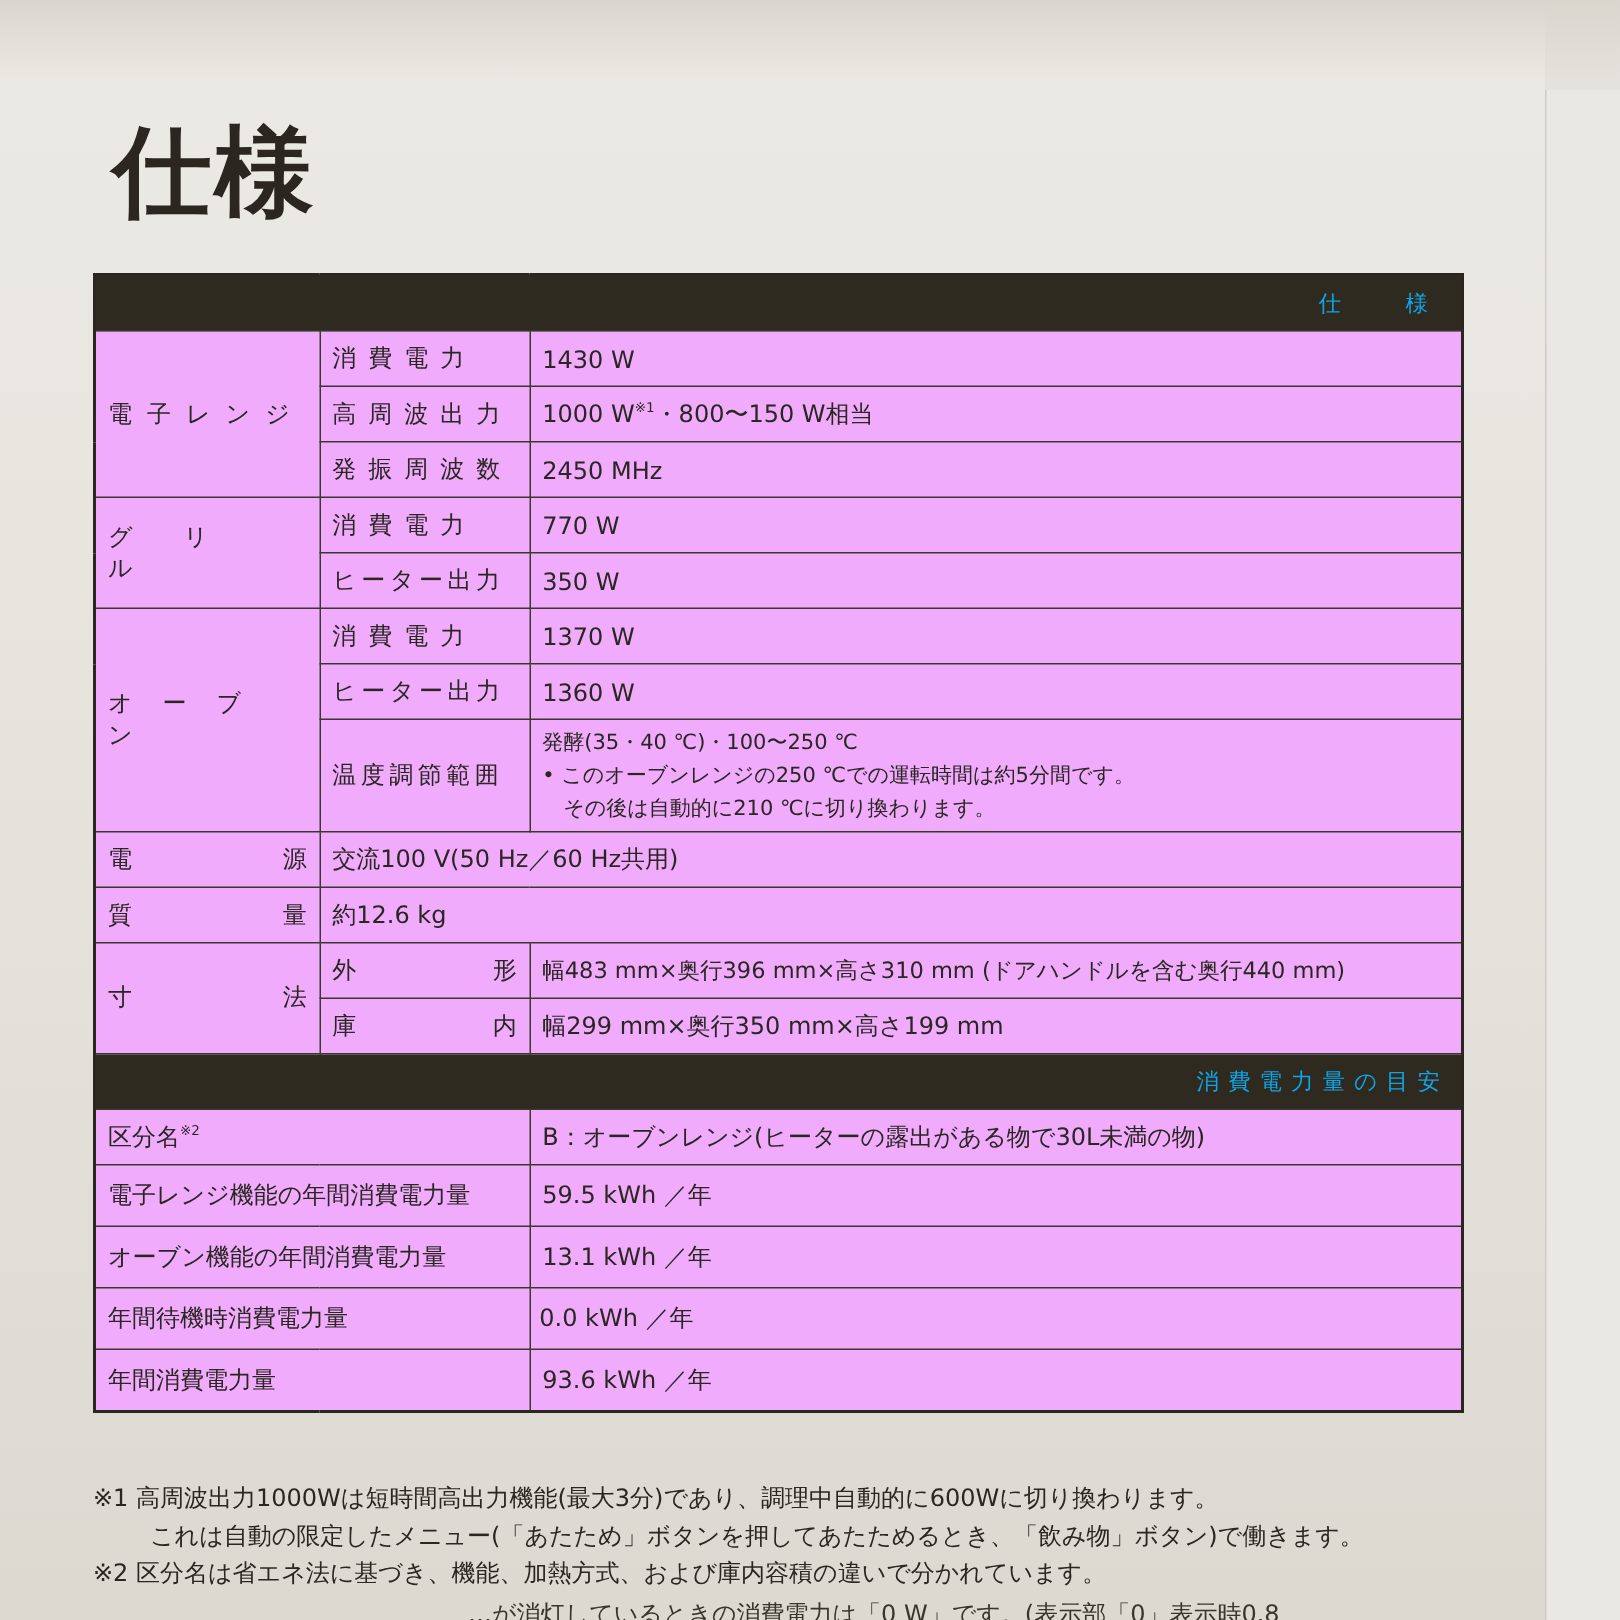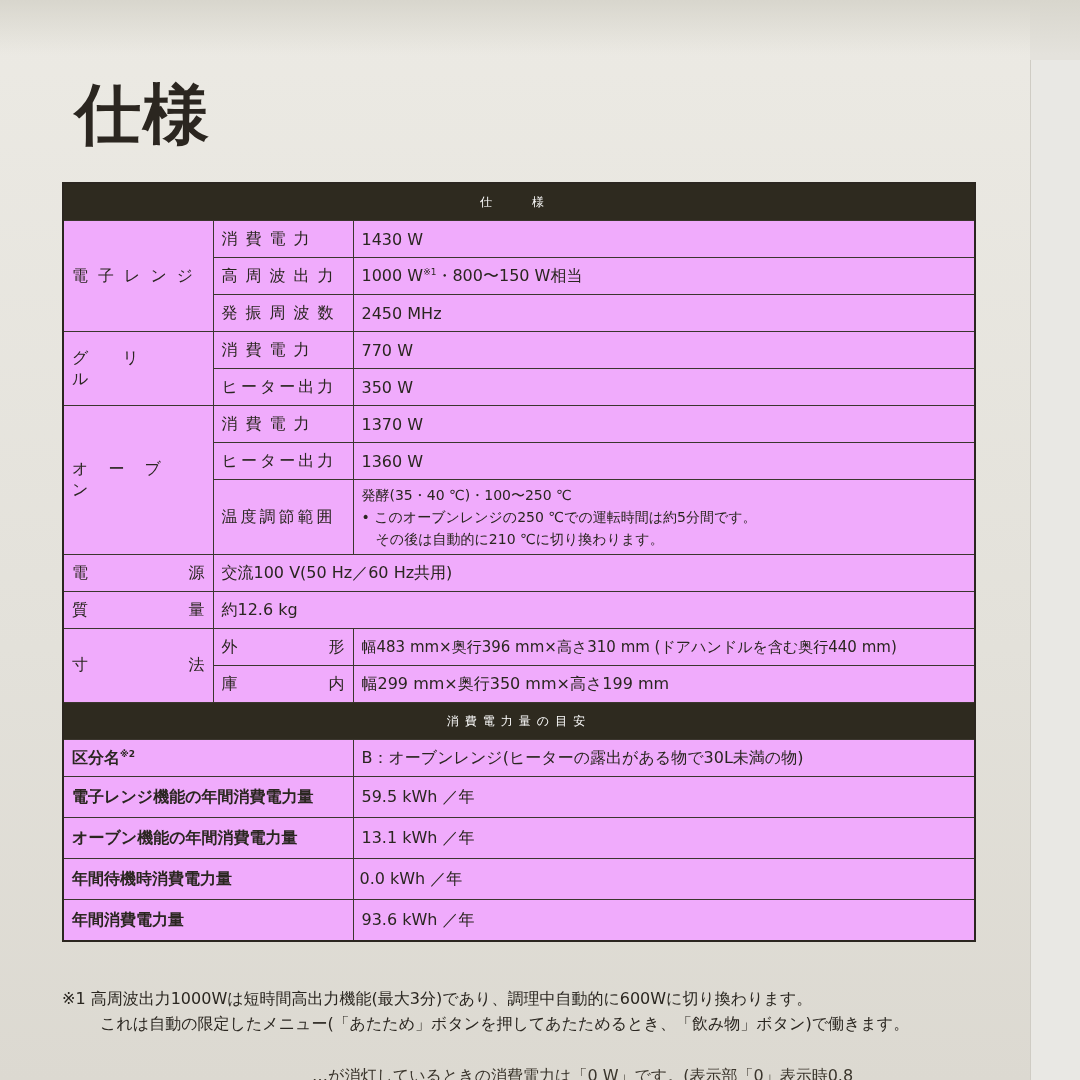--- a/index.html
+++ b/index.html
@@ -28,30 +28,30 @@
   table.spec {
     position:absolute; left:62px; top:182px; width:912px;
     border-collapse:collapse; table-layout:fixed;
     font-size:16px; border:2px solid #2b2620;
   }
   table.spec td {
     border:1.5px solid #3b362e; padding:0 8px; height:36px; vertical-align:middle;
     background:#f0abfc;
   }
   table.spec td.hdr {
-    background:#2e2a1f; color:#ffffff; text-align:center; height:36px;
-    letter-spacing:14px; font-size:12px;
+    background:#2e2a1f; color:#0ea5e9; text-align:right; height:36px;
+    letter-spacing:14px; font-size:15px;
   }
   table.spec td.hdr2 { letter-spacing:6px; }
   td.cat { background:#d9d6cd; letter-spacing:10px; font-weight:500;margin-top:34px; }
   td.sub { background:#d9d6cd; letter-spacing:8px; white-space:nowrap; }
   td.val { background:#e8e6e0; }
   td.cat-wide { background:#d9d6cd; }
   .justify { display:flex; justify-content:space-between; }
-  td.label2 { background:#d9d6cd; font-weight:700;margin-left:28px; }
+  td.label2 { background:#d9d6cd; font-weight:400;margin-left:28px; }
   td.val2 { background:#e8e6e0; }
   .note { font-size:14px; line-height:22px; }
   .sup { font-size:9px; vertical-align:super; }
   .footnotes {
     position:absolute; left:62px; top:986px; width:960px; font-size:16px; line-height:25px;
   }
   .footnotes .fn { white-space:nowrap; }
   .footnotes .indent { padding-left:38px; white-space:nowrap; }
   .cut { position:absolute; left:62px; top:1066px; font-size:16px; color:#3a352c; white-space:nowrap; padding-left:250px; }
 </style>
@@ -184,14 +184,15 @@
   <tr>
     <td class="label2" colspan="2" style="height:40px">年間消費電力量</td>
     <td class="val2">93.6 kWh ／年</td>
   </tr>
 </tbody>
   </table>
 
 <div class="footnotes">
   <div class="fn">※1 高周波出力1000Wは短時間高出力機能(最大3分)であり、調理中自動的に600Wに切り換わります。</div>
   <div class="indent">これは自動の限定したメニュー(「あたため」ボタンを押してあたためるとき、「飲み物」ボタン)で働きます。</div>
+  <div class="fn">※2 区分名は省エネ法に基づき、機能、加熱方式、および庫内容積の違いで分かれています。</div>
 </div>
 <div class="cut">…が消灯しているときの消費電力は「0 W」です。(表示部「0」表示時0.8</div>
 
 </body></html>

